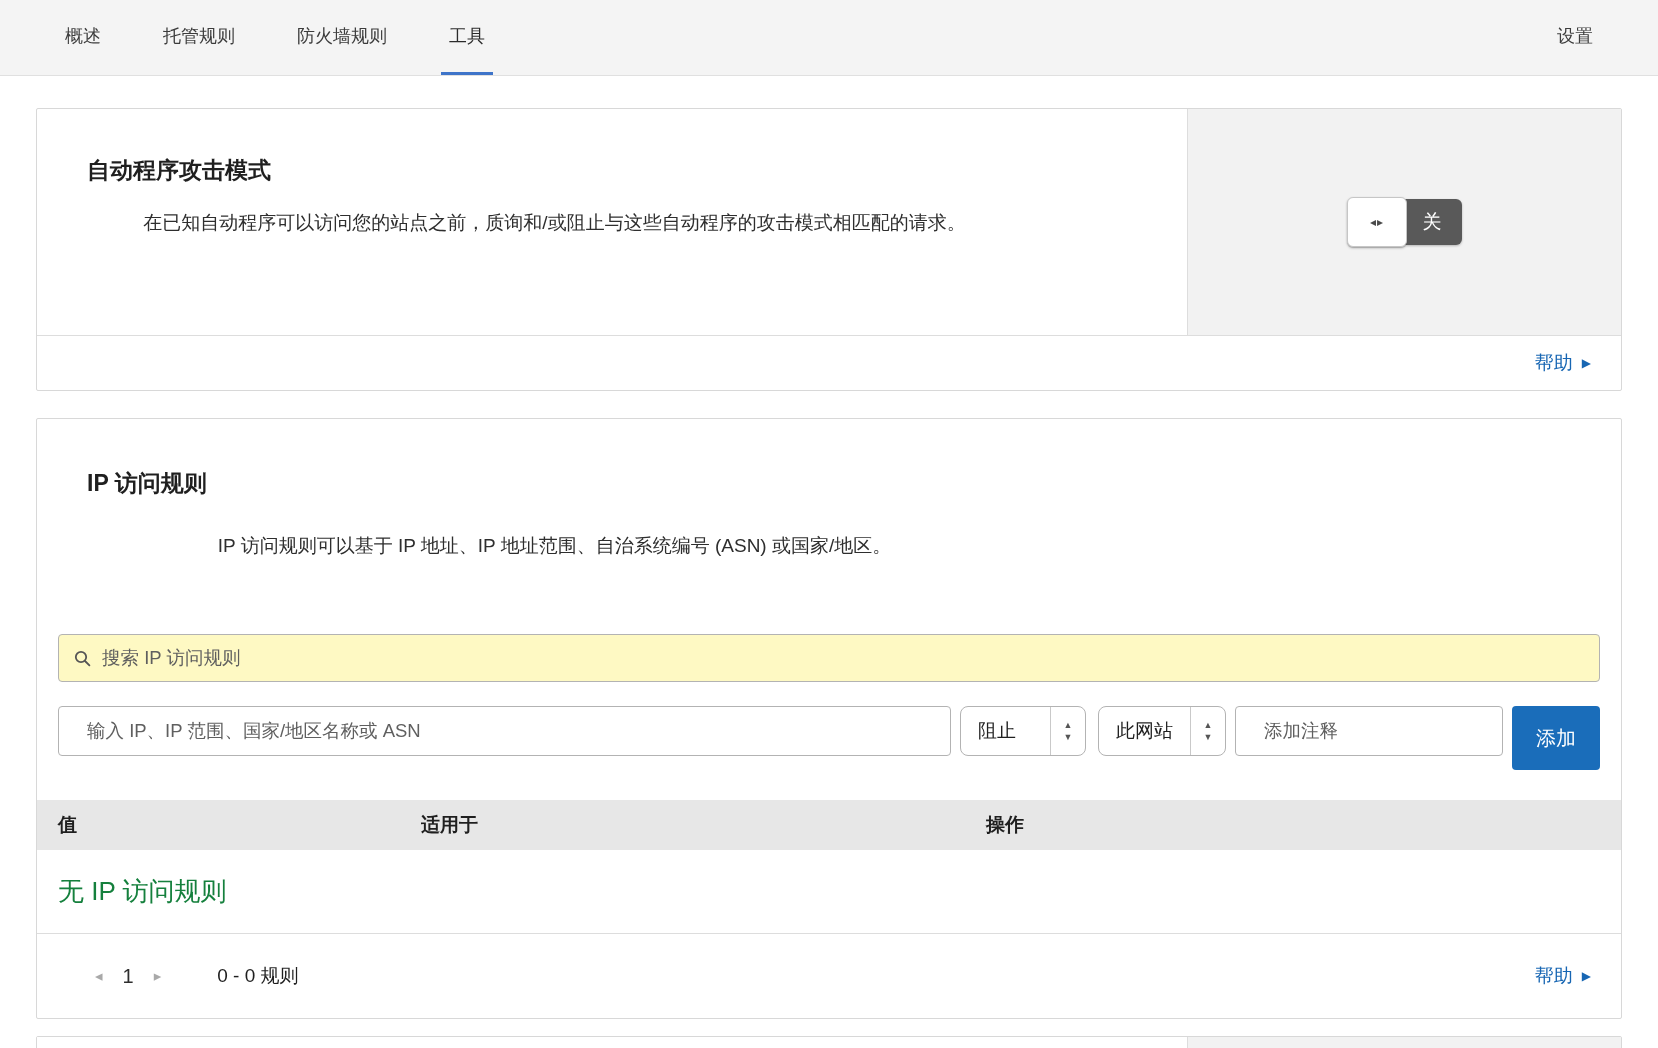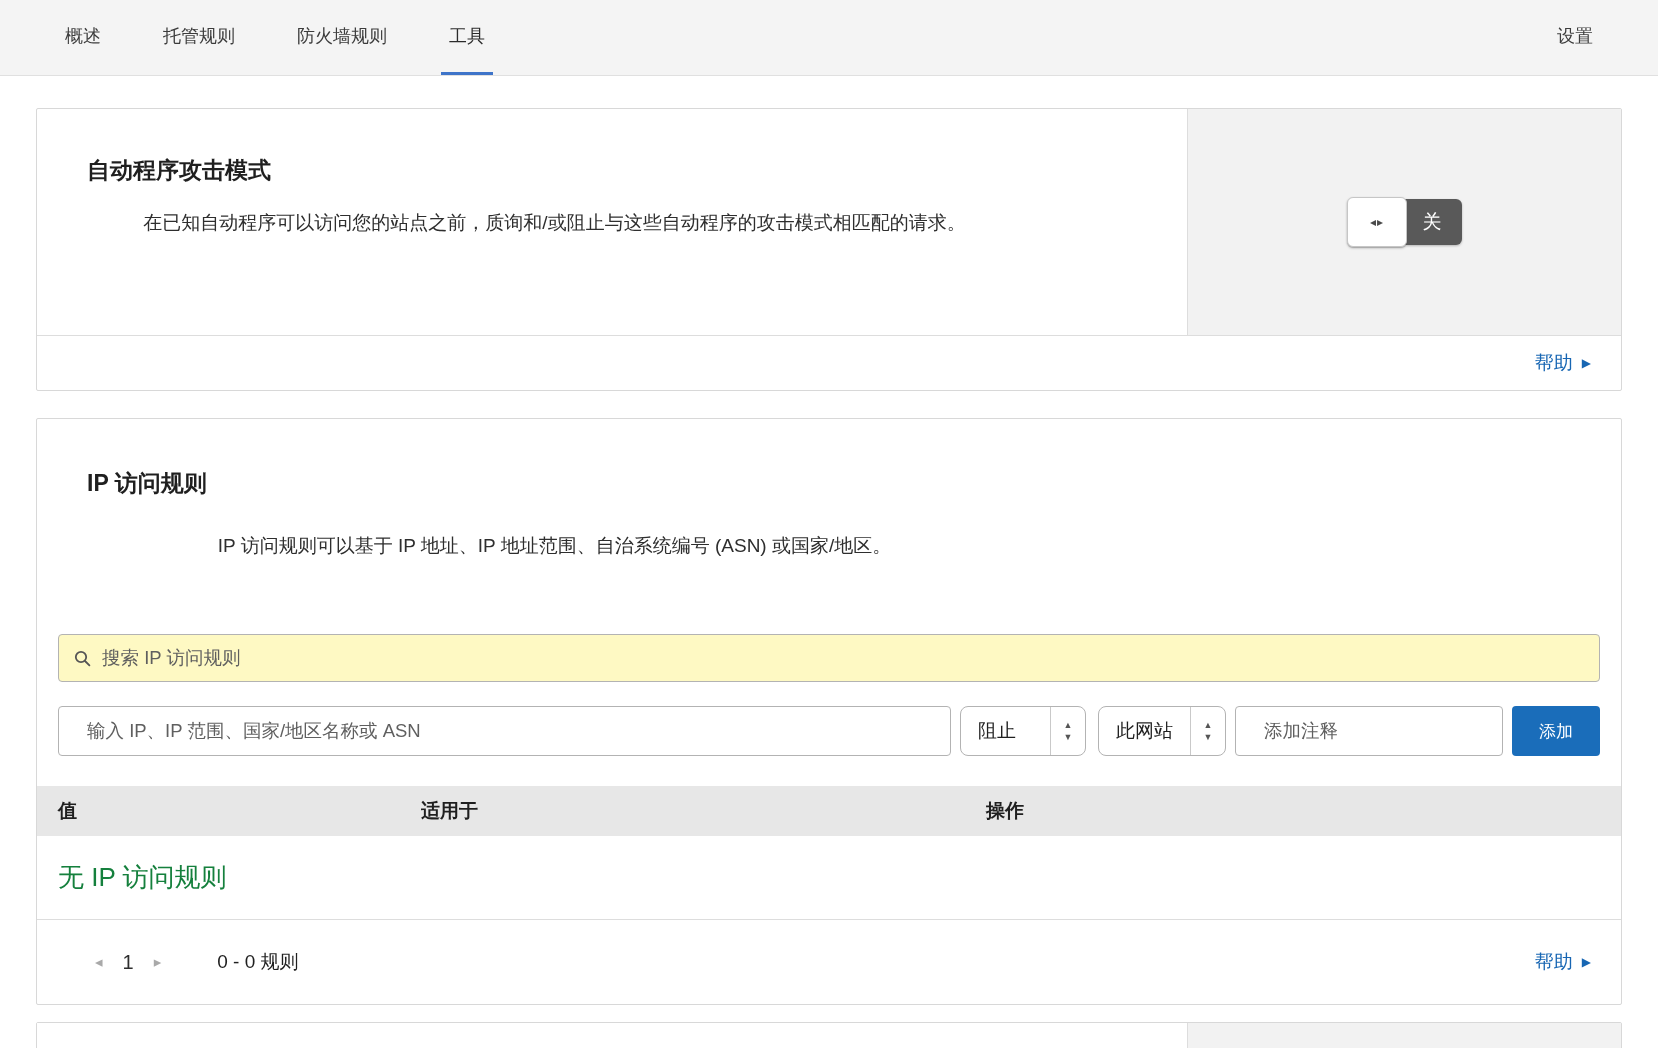--- a/index.html
+++ b/index.html
@@ -161,26 +161,26 @@
     justify-content: center;
     color: #555;
     font-size: 9px;
     line-height: 1.15;
     gap: 1px;
   }
   .select-action { width: 126px; }
   .select-scope { width: 128px; margin-left: 3px; }
   .note-input { width: 268px; }
   .add-btn {
-    width: 88px; height: 50px;
+    width: 88px; height: 64px;
     background: #1a6dba;
     color: #fff;
     border: 0;
     border-radius: 4px;
-    font-size: 17px;
+    font-size: 20px;
     font-family: inherit;
     cursor: pointer;
   }
 
   
   .table-header {
     display: grid;
     grid-template-columns: 363px 565px 1fr;
     background: #e7e7e7;
     padding: 0 21px;

